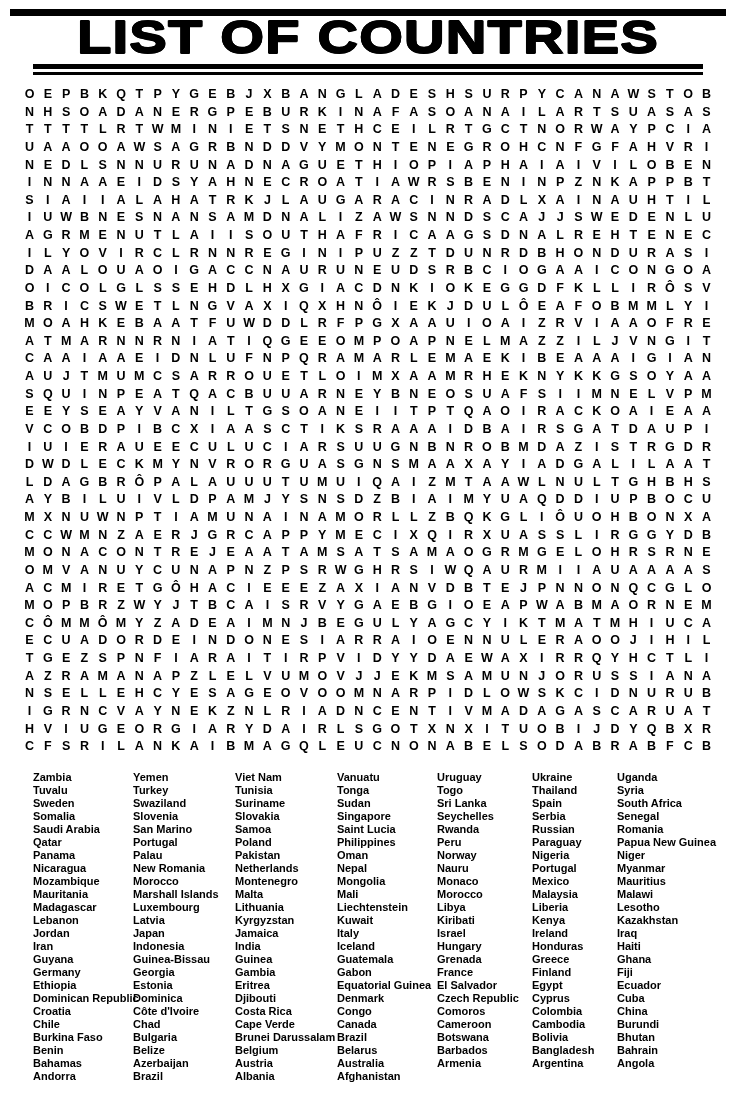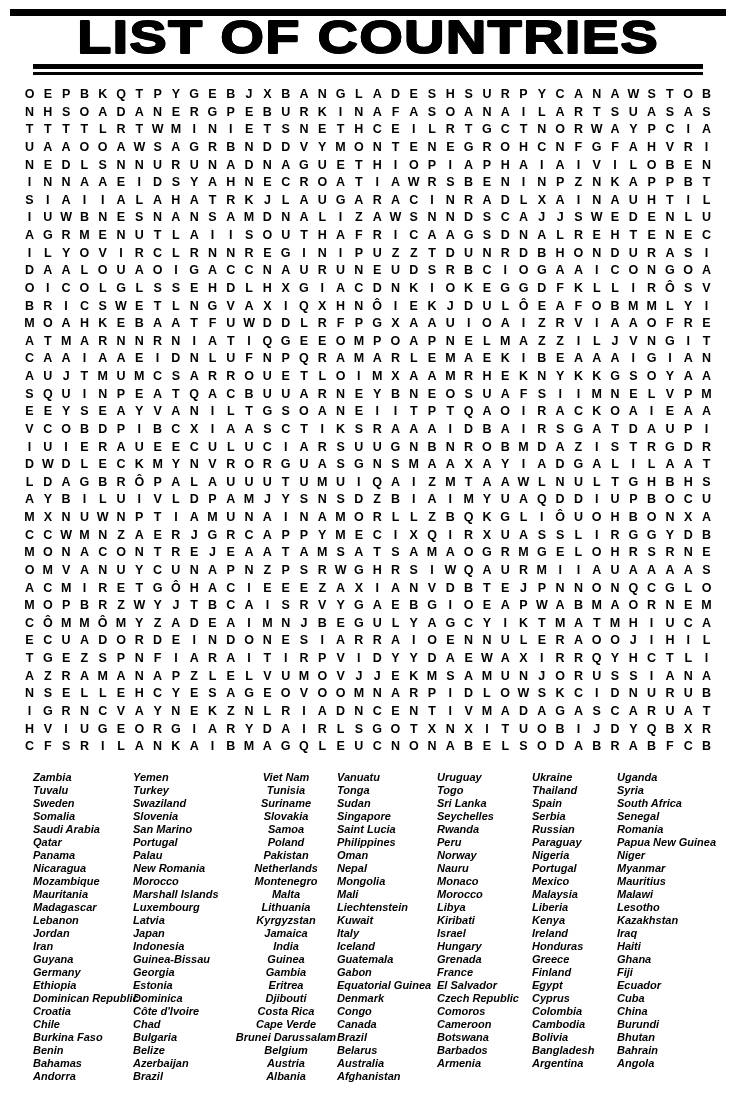--- a/index.html
+++ b/index.html
@@ -35,24 +35,24 @@
   .grid { position:absolute; top:86px; left:0; width:736px; }
   .grid-row { display:flex; justify-content:center; height:17.63px; }
   .grid-cell {
     width:18.3px;
     text-align:center;
     font-weight:bold;
     font-size:12.5px;
     line-height:17.63px;
   }
 
-  .words { position:absolute; top:771px; left:33px; right:4px; display:flex;font-style:italic; }
+  .words { position:absolute; top:771px; left:33px; right:4px; display:flex; }
   .word-col:nth-child(1){ width:100px; }
   .word-col:nth-child(2){ width:102px; }
-  .word-col:nth-child(3){ width:102px;text-align:center; }
+  .word-col:nth-child(3){ width:102px; }
   .word-col:nth-child(4){ width:100px; }
   .word-col:nth-child(5){ width:95px;  }
   .word-col:nth-child(6){ width:85px;  }
   .word-col:nth-child(7){ flex:1; }
   .word-item {
     font-weight:bold;
     font-size:11px;
     line-height:13px;
     white-space:nowrap;
   }

